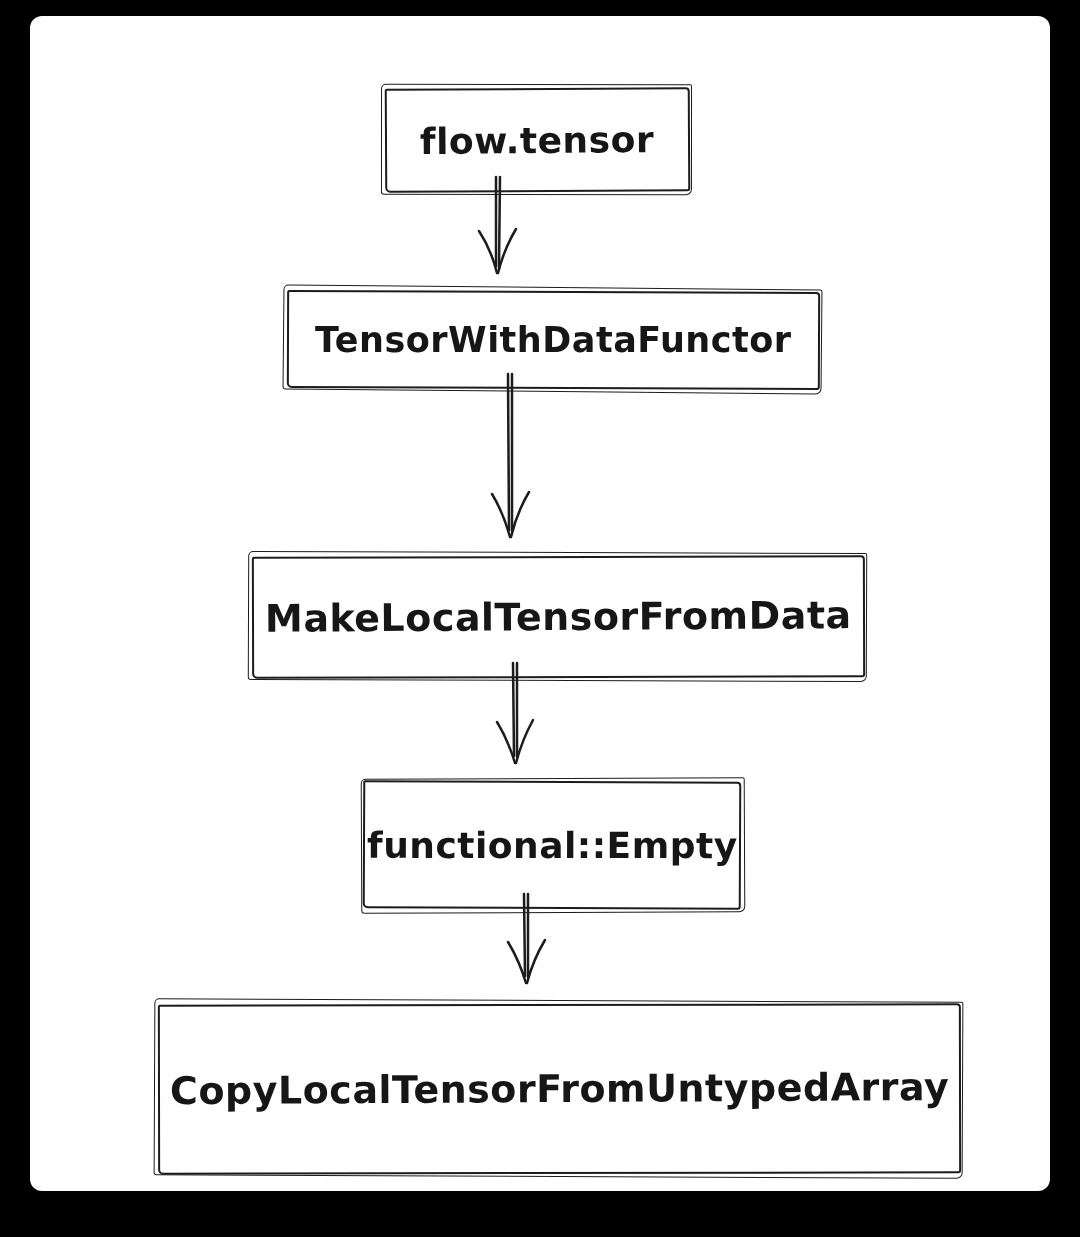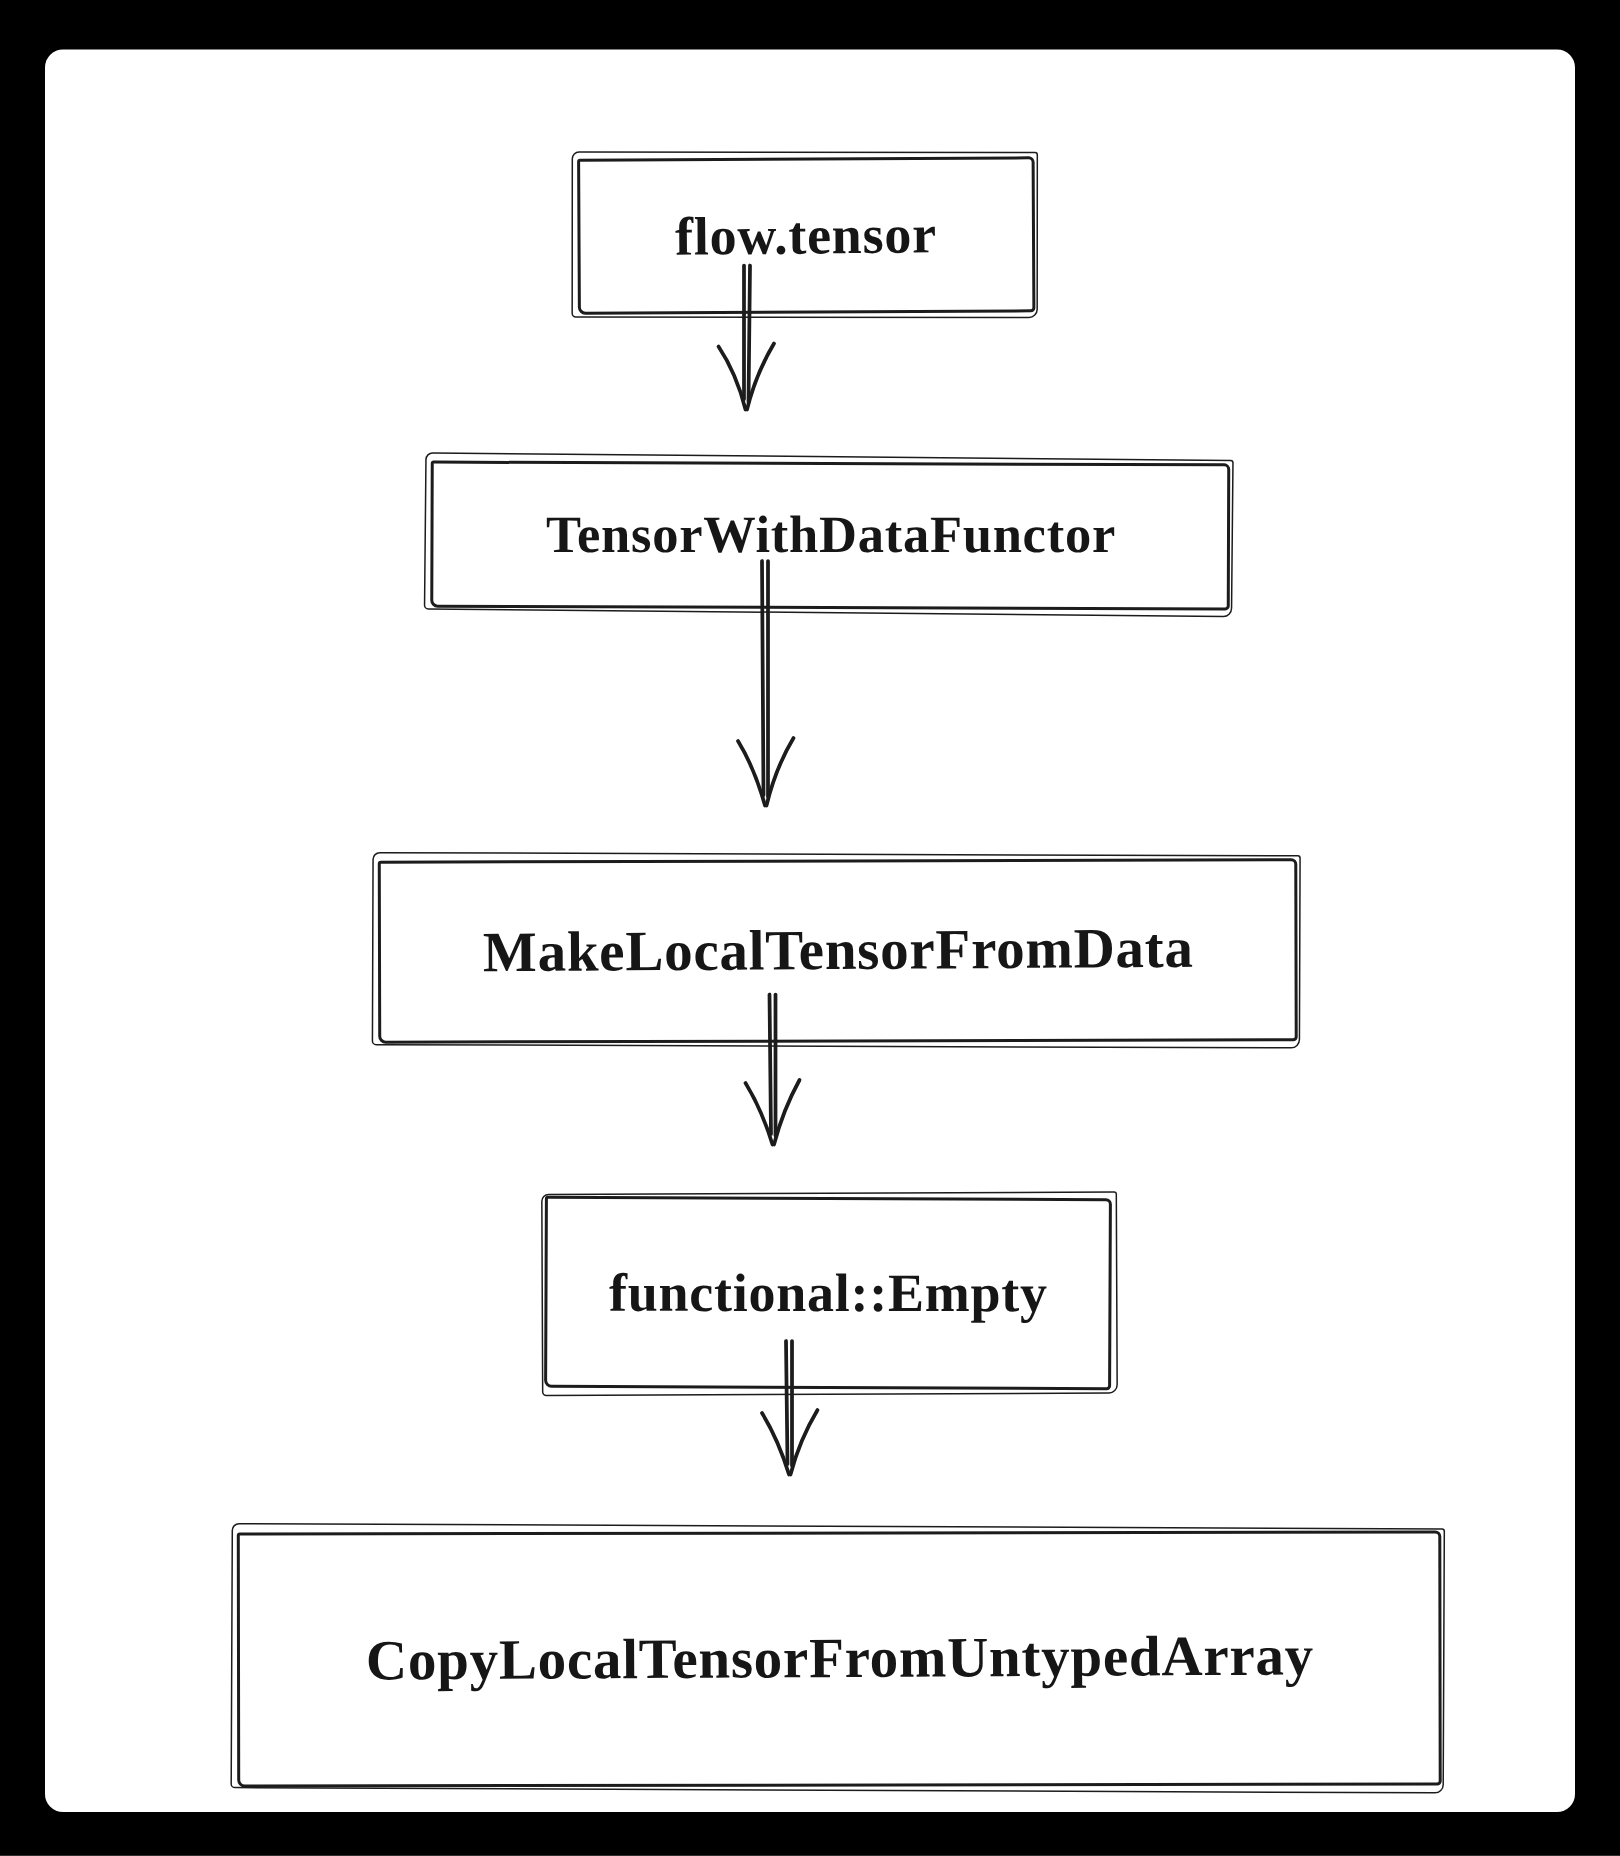--- a/index.html
+++ b/index.html
@@ -13,26 +13,25 @@
   }
   .stage {
     position: relative;
     width: 1080px;
     height: 1237px;
     background: #000000;
   }
   .canvas-panel {
     position: absolute;
     left: 30px;
-    top: 33px;
+    top: 16px;
     width: 1020px;
     height: 1175px;
     background: #ffffff;
     border-radius: 12px;
-    font-family: Liberation Serif, serif;
   }
   .arrow-layer {
     position: absolute;
     left: 0;
     top: 0;
     width: 1080px;
     height: 1237px;
     pointer-events: none;
   }
   .node {

